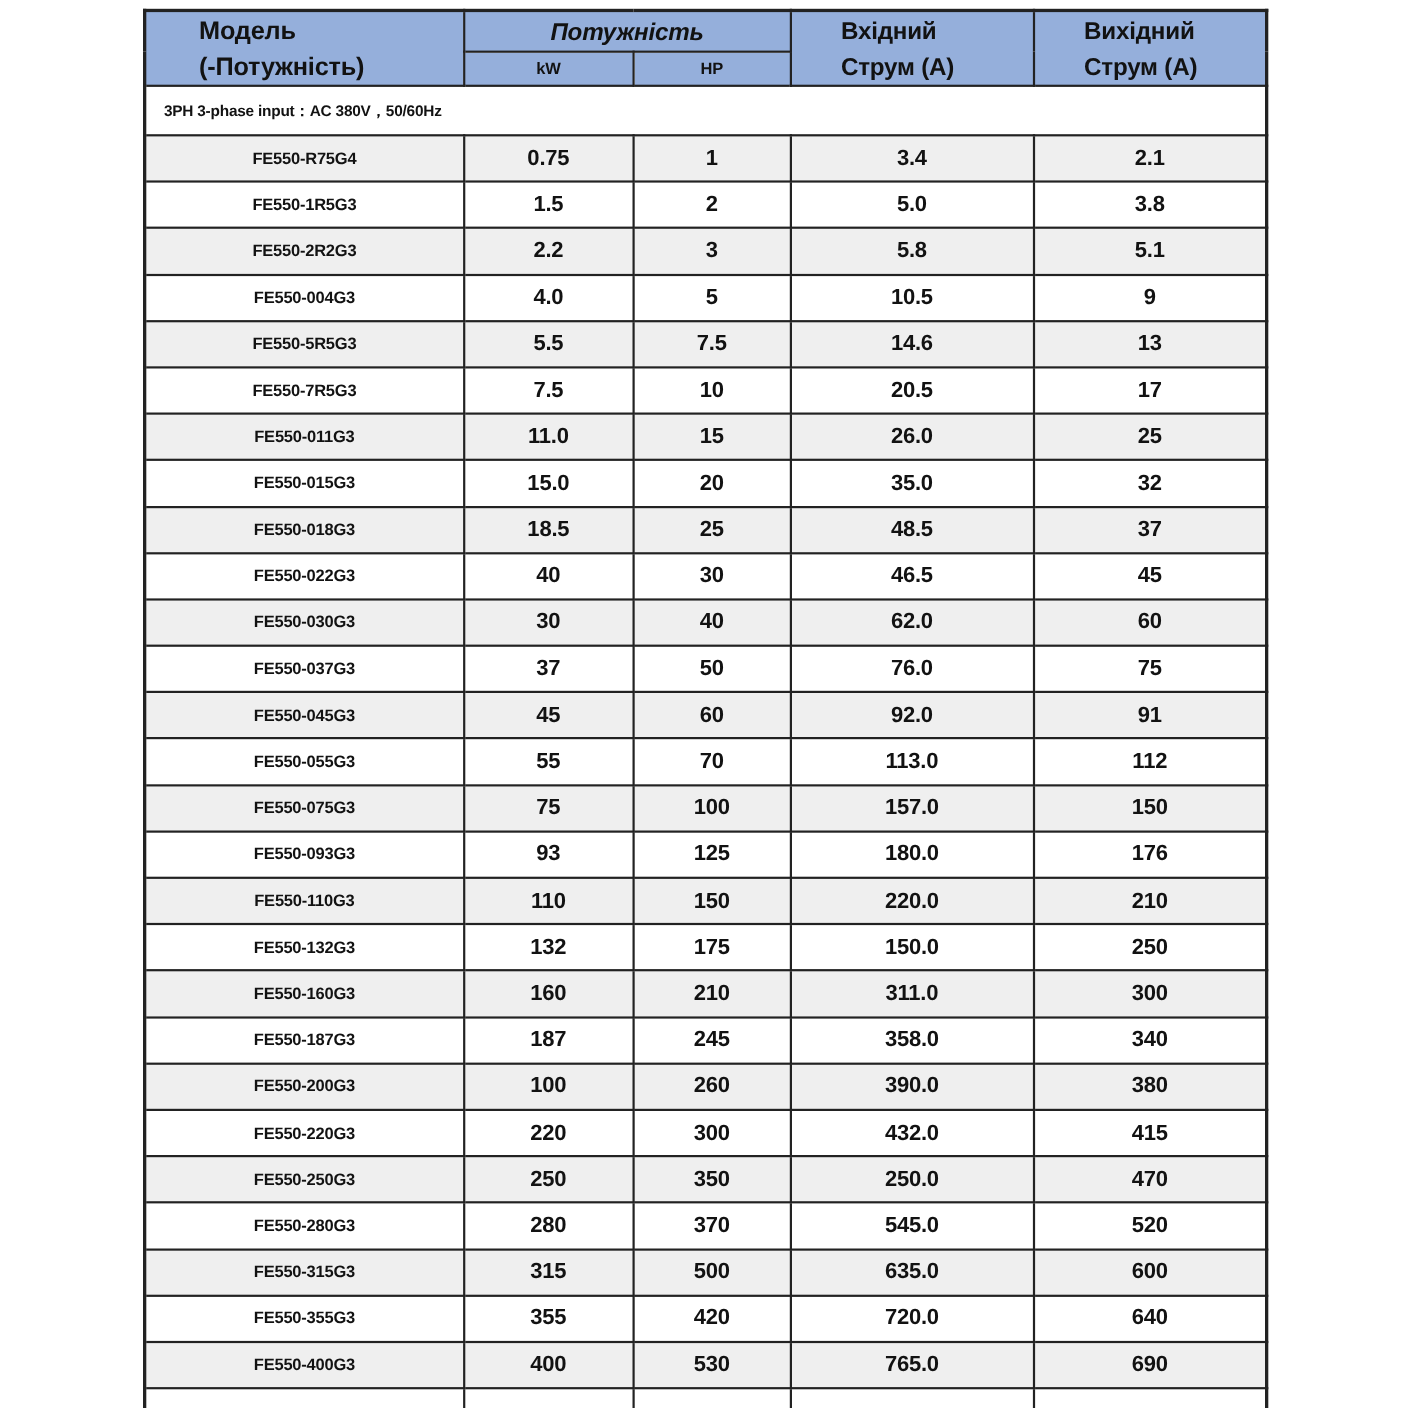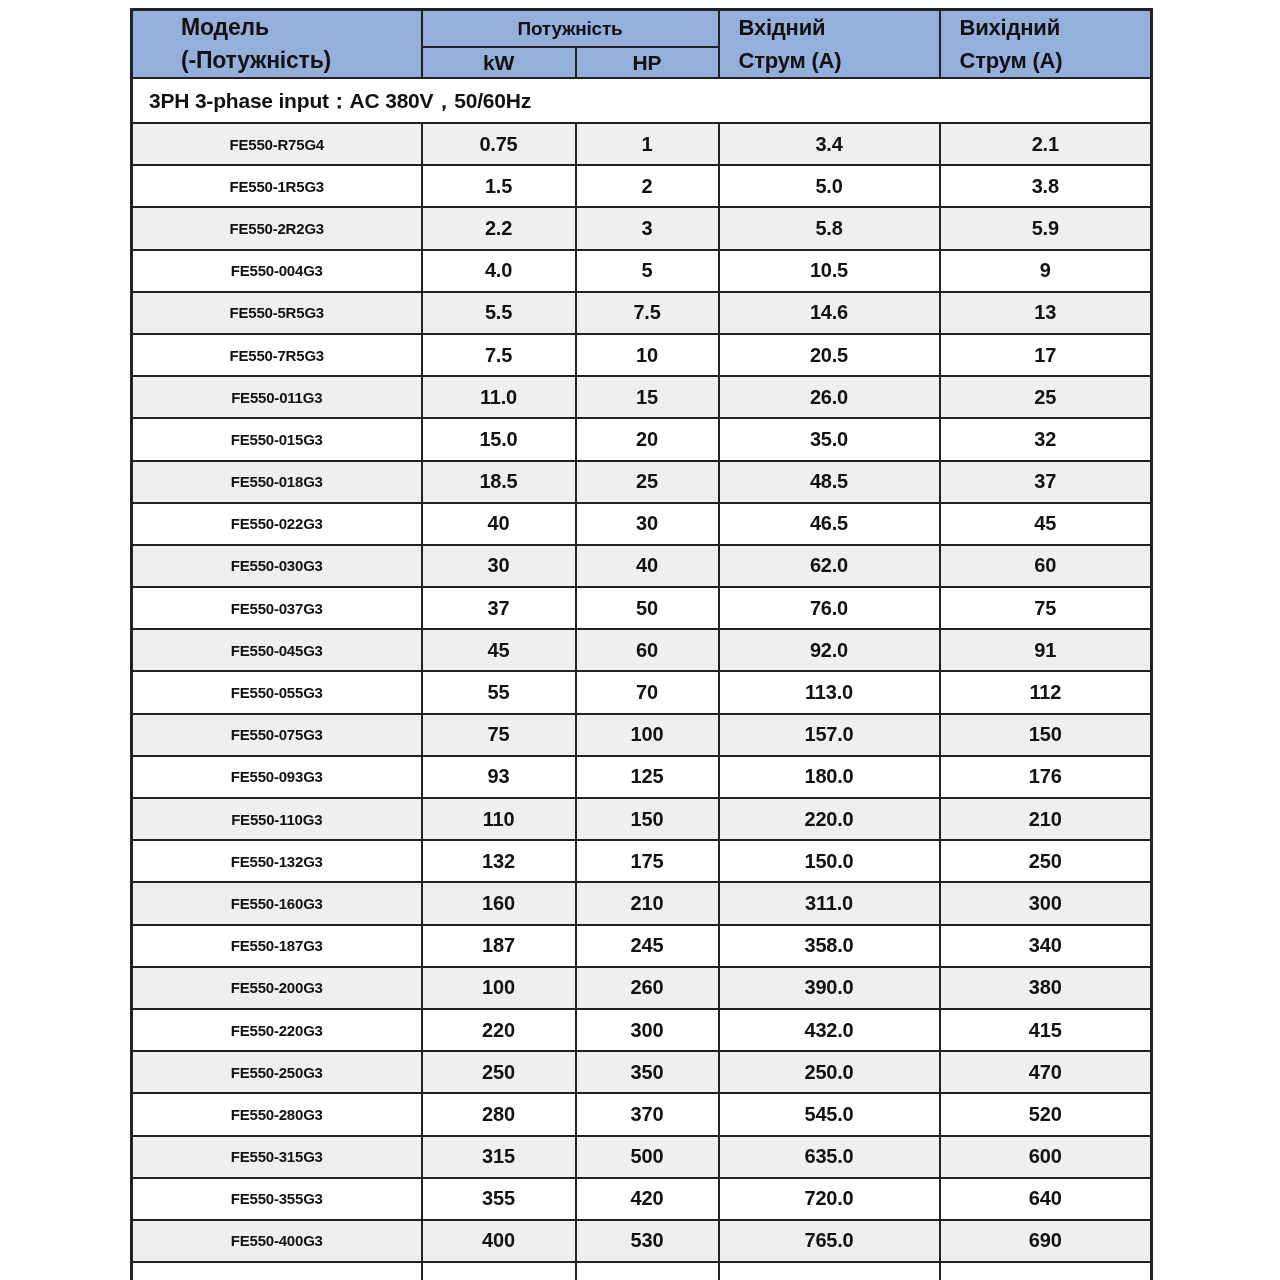--- a/index.html
+++ b/index.html
@@ -39,37 +39,38 @@
   }
   thead th { background: var(--hdr); margin-top: 38px; }
   .th-model {
     text-align: left;
     padding-left: 48px;
     font-size: 23px;
     line-height: 33px;
   }
   .th-power {
     height: 37px;
-    font-size: 19px;
+    font-size: 22px;
+    font-style: italic;
   }
   .th-sub {
     height: 30px;
-    font-size: 21px;
+    font-size: 15px;
   }
   .th-current {
     text-align: left;
-    padding-left: 19px;
+    padding-left: 45px;
     font-size: 22px;
     line-height: 33px;
   }
   .section-row td {
     text-align: left;
     padding-left: 16px;
     height: 45px;
-    font-size: 21px;
+    font-size: 14px;
     background: #ffffff;
   }
   .data-row td {
     height: 42.2px;
     font-size: 20px;
     background: #ffffff;
   }
   .data-row.shaded td { background: var(--alt); }
   .data-row td.c-model { font-size: 15px; }
   .phantom-row td { height: 40px; background: #ffffff; }
@@ -123,21 +124,21 @@
     <td>1.5</td>
     <td>2</td>
     <td>5.0</td>
     <td>3.8</td>
   </tr>
         <tr class="data-row shaded">
     <td class="c-model">FE550-2R2G3</td>
     <td>2.2</td>
     <td>3</td>
     <td>5.8</td>
-    <td>5.9</td>
+    <td>5.1</td>
   </tr>
         <tr class="data-row">
     <td class="c-model">FE550-004G3</td>
     <td>4.0</td>
     <td>5</td>
     <td>10.5</td>
     <td>9</td>
   </tr>
         <tr class="data-row shaded">
     <td class="c-model">FE550-5R5G3</td>

